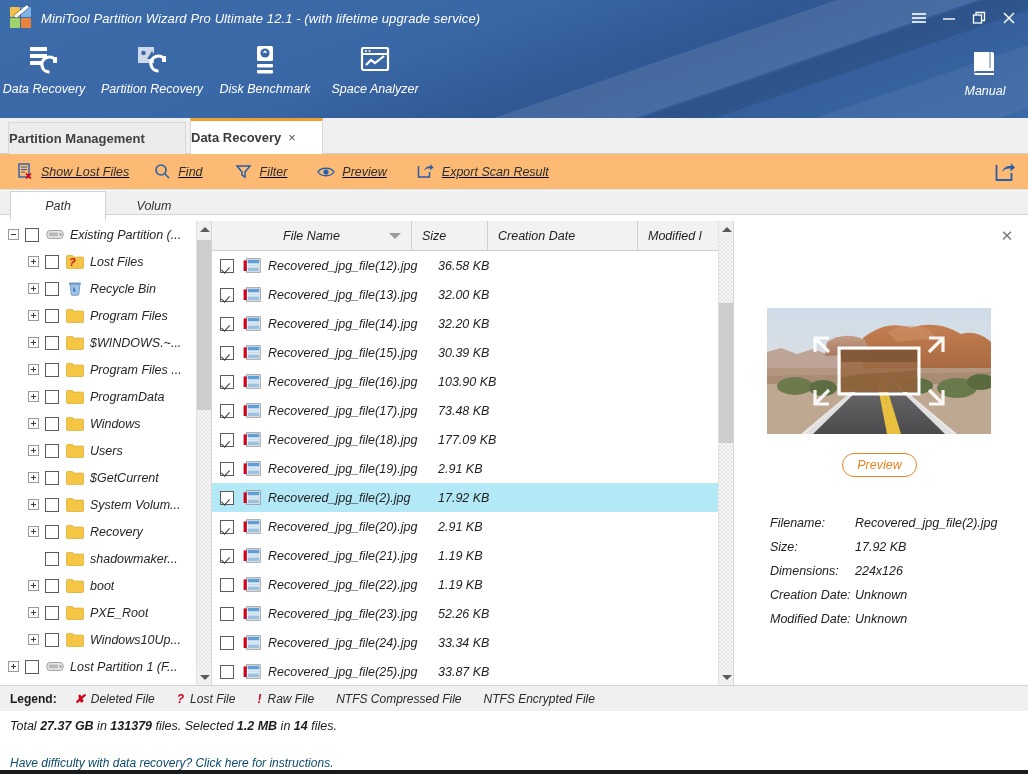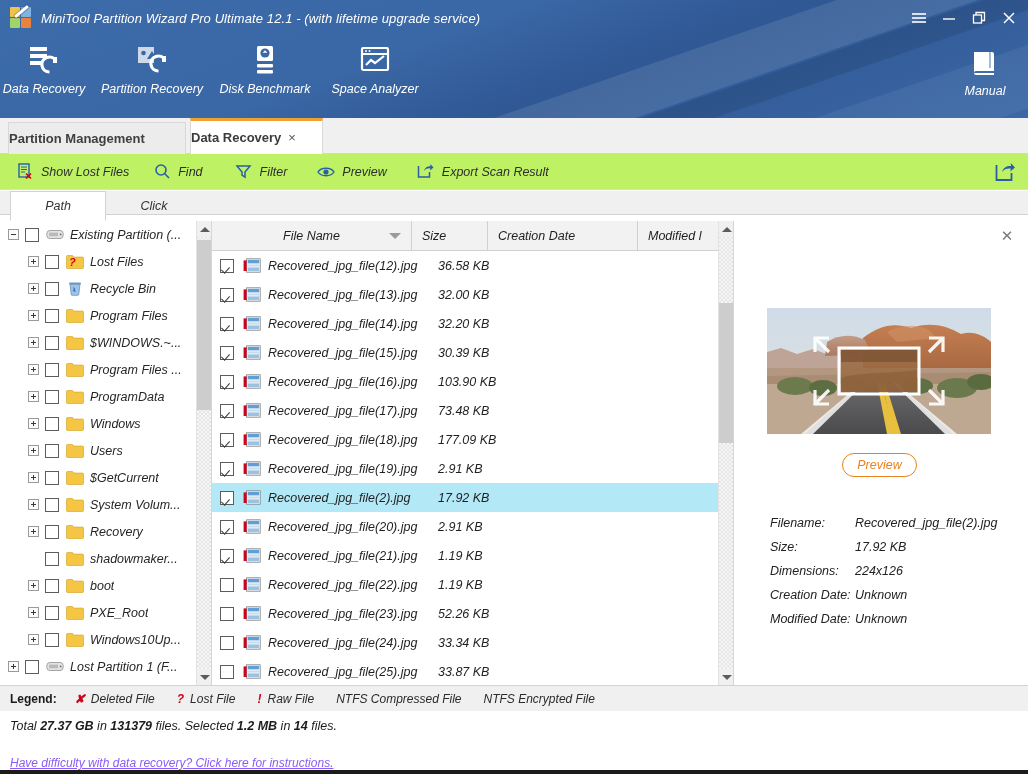--- a/index.html
+++ b/index.html
@@ -99,22 +99,22 @@
   .tab.active {
     left: 190px; width: 133px; background: #ffffff;
     border-top: 3px solid #f0a030; border-left: 1px solid #d8d8d8;
     border-right: 1px solid #d8d8d8; height: 36px; top: 0;
   }
   .tab .tab-close { margin-left: 7px; font-size: 13px; font-weight: normal; color: #555; }
 
   
   .actionbar {
     position: absolute; left: 0; top: 154px; width: 1028px; height: 36px;
-    background: #bef264; border-bottom: 1px solid #dcdcdc;
-    display: flex; align-items: center;
+    background: #fdba74; border-bottom: 1px solid #dcdcdc;
+    display: flex; align-items: center; text-decoration: underline;
   }
   .act {
     display: flex; align-items: center; gap: 7px; cursor: pointer;
     font-size: 12.5px; font-style: italic; color: #2e2e2e; white-space: nowrap;
   }
   .act .ico { width: 18px; height: 18px; display: flex; align-items: center; justify-content: center; }
   .act-share { position: absolute; right: 12px; top: 7px; width: 22px; height: 22px; cursor: pointer; }
 
   
   .subtabs {
@@ -251,21 +251,21 @@
 
   .statusbar {
     position: absolute; left: 0; top: 711px; width: 1028px; height: 63px; background: #ffffff;
   }
   .status-line {
     position: absolute; left: 10px; top: 8px; font-size: 12.5px; font-style: italic; color: #1c1c1c;
   }
   .status-line b { font-weight: bold; font-style: italic; }
   .help-link {
     position: absolute; left: 10px; top: 45px; font-size: 12px; font-style: italic;
-    color: #8b5cf6; text-decoration: underline; cursor: pointer;
+    color: #0c4a6e; cursor: pointer;
   }
   .hr-bottom { position: absolute; left: 0; top: 770px; width: 1028px; height: 4px; background: #1b1b1b; }
 </style>
 </head>
 <body>
 
 <div class="app">
 
   <div class="header">
     <div class="hdr-band b1"></div>
@@ -445,21 +445,21 @@
         <path d="M8 11 C9.5 6, 13.5 4.5, 17 5 l-0.3 -3 l4.3 4.6 l-4.6 4 l0.3 -3 C14 7 10 8 8 11 Z" fill="#2a5fa8"></path>
       </svg>
     </div>
   </div>
 
   <div class="subtabs">
     <div class="subtab active">
       <span>Path</span>
     </div>
     <div class="subtab inactive">
-      <span>Click</span>
+      <span>Volum</span>
     </div>
   </div>
 
   <div class="main">
 
     <div class="tree-panel">
       <div class="tree-scroll" id="tree-rows">
           <div class="tree-row">
             <div style="width: 8px; height: 1px; flex: 0 0 auto;"></div>
             <div class="expander "></div>

